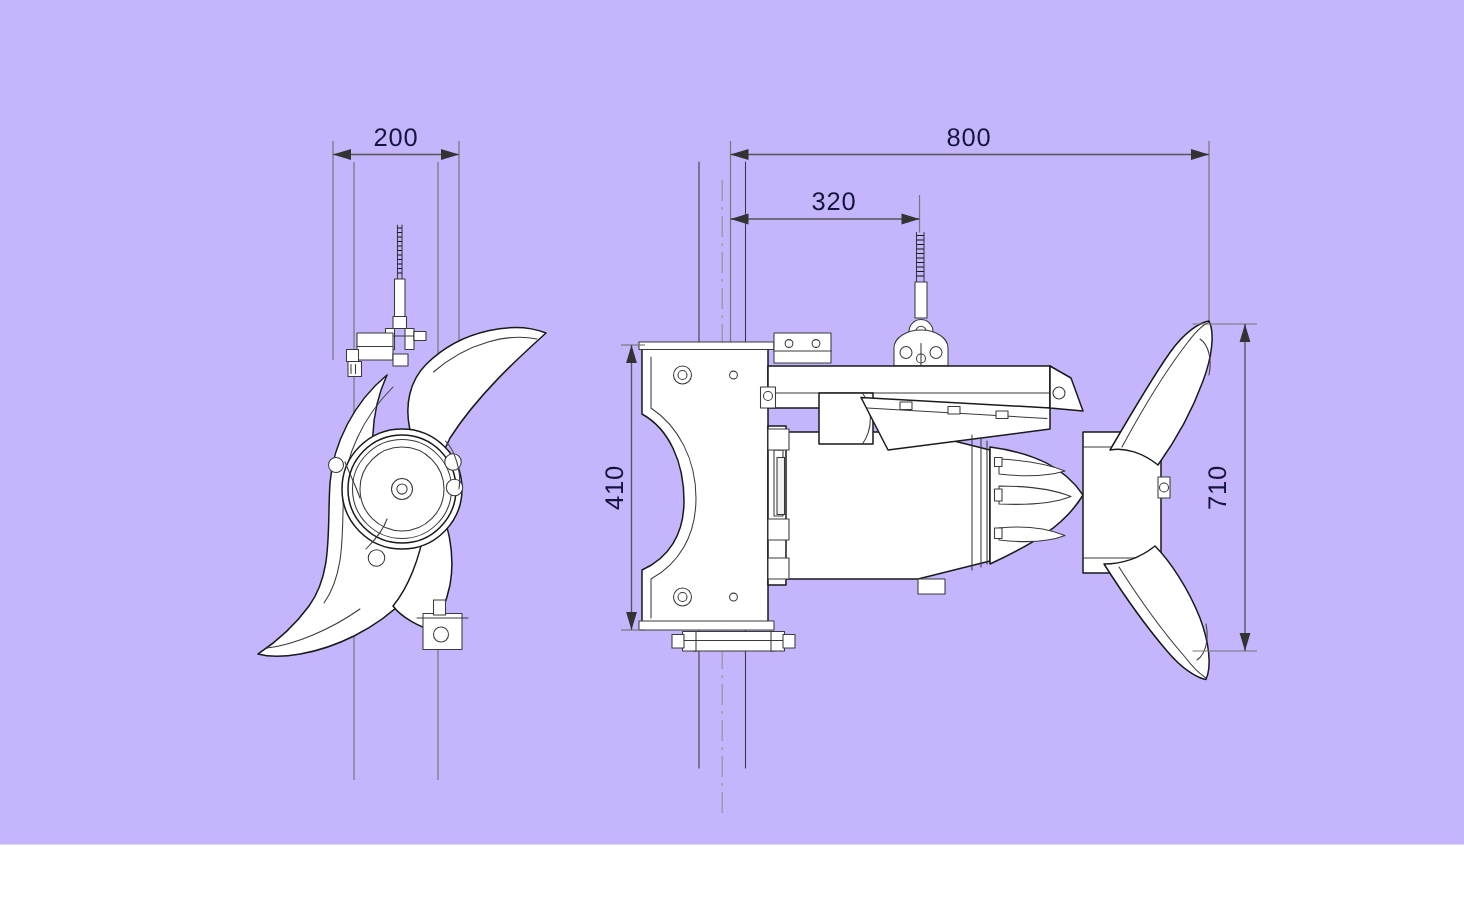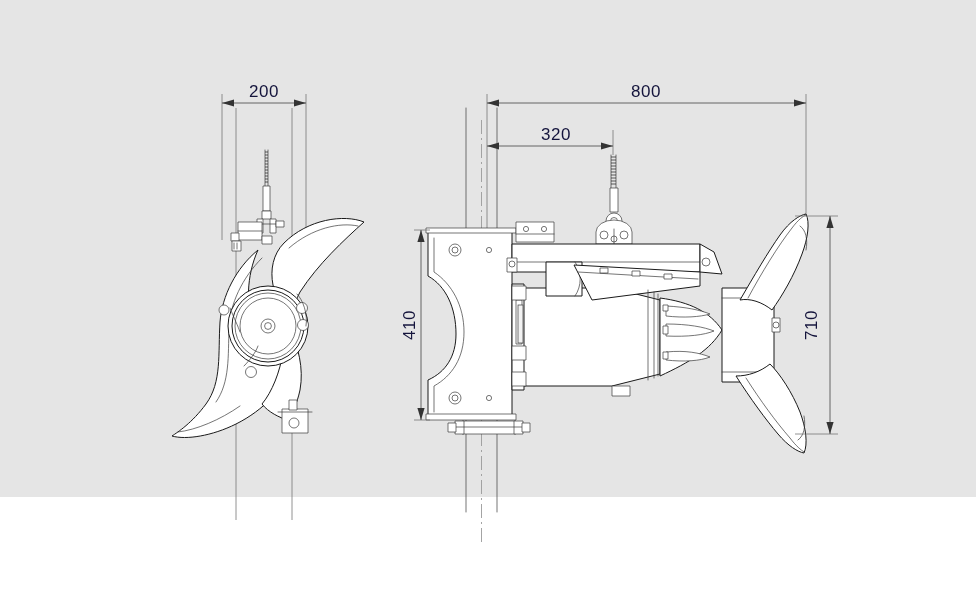--- a/index.html
+++ b/index.html
@@ -10,22 +10,22 @@
   }
   body {
     width: 976px;
     height: 600px;
     overflow: hidden;
     font-family: "Liberation Sans", sans-serif;
   }
   #drawing-root {
     position: relative;
     width: 976px;
-    height: 497px;
-    background: #e5e5e5;
+    height: 563px;
+    background: #c4b5fd;
   }
   svg#cad {
     display: block;
     width: 976px;
     height: 600px;
   }
   .dim-text {
     font-family: "Liberation Sans", sans-serif;
     font-size: 17px;
     fill: #14143c;

